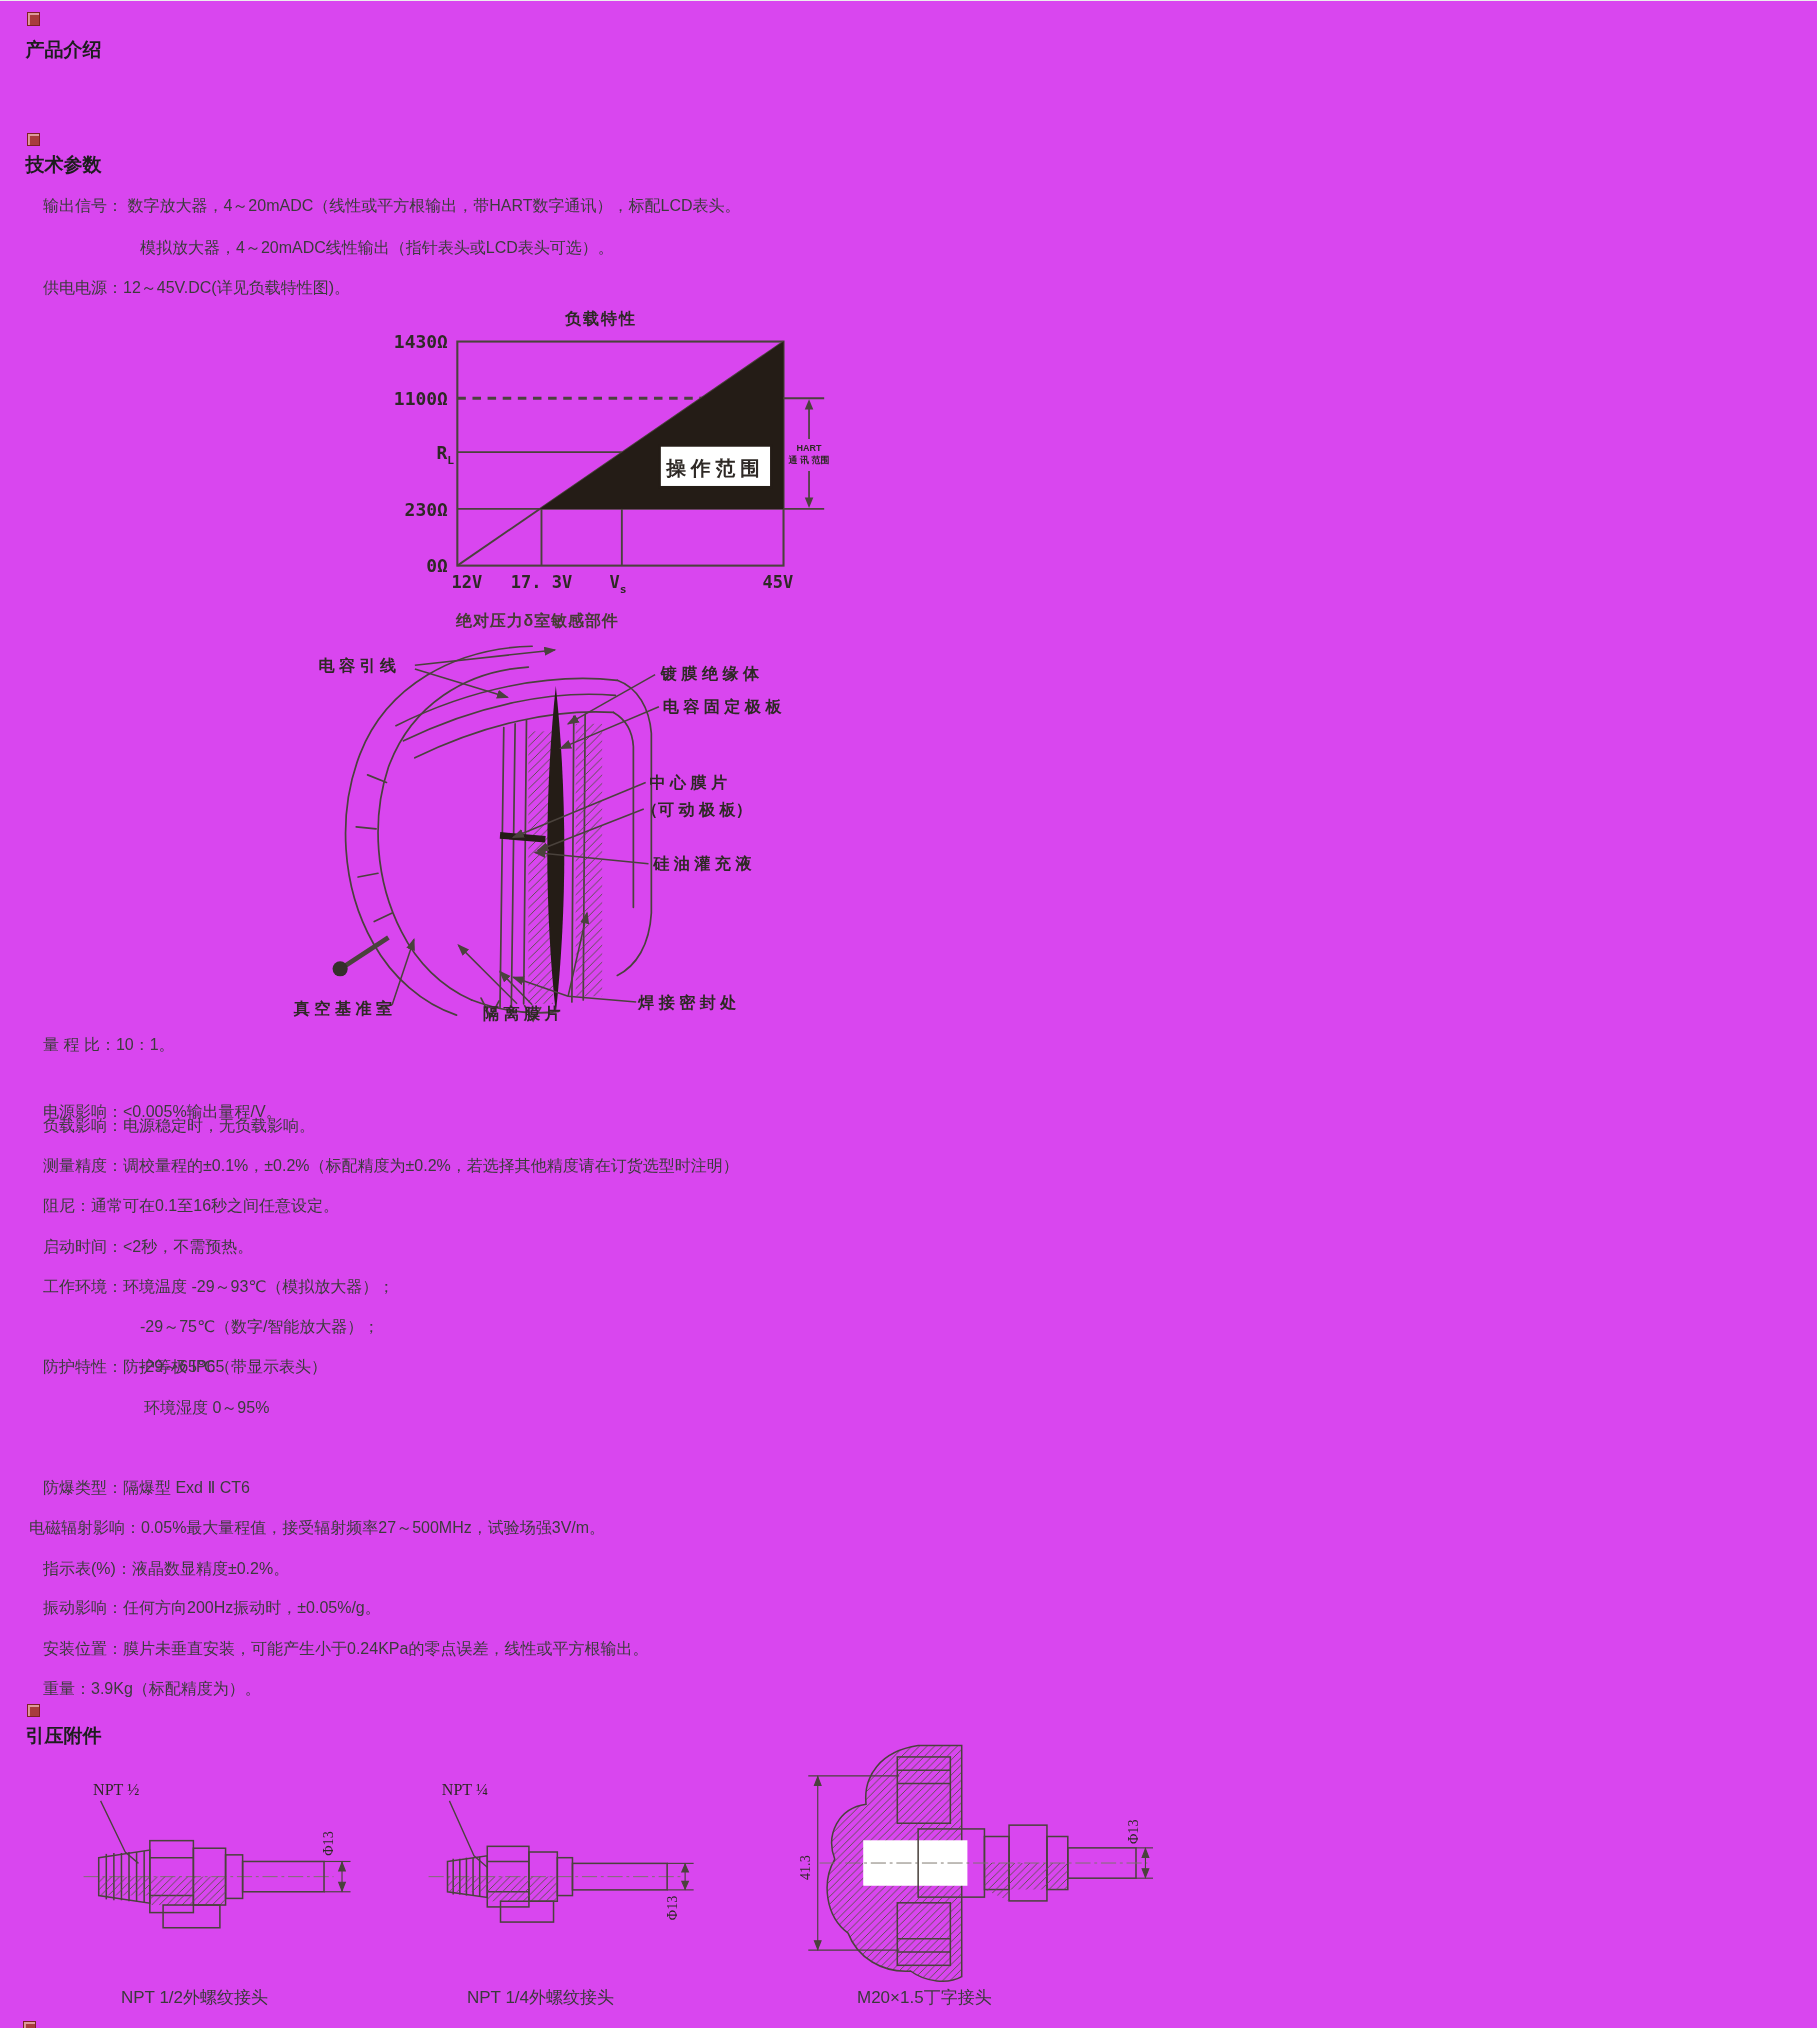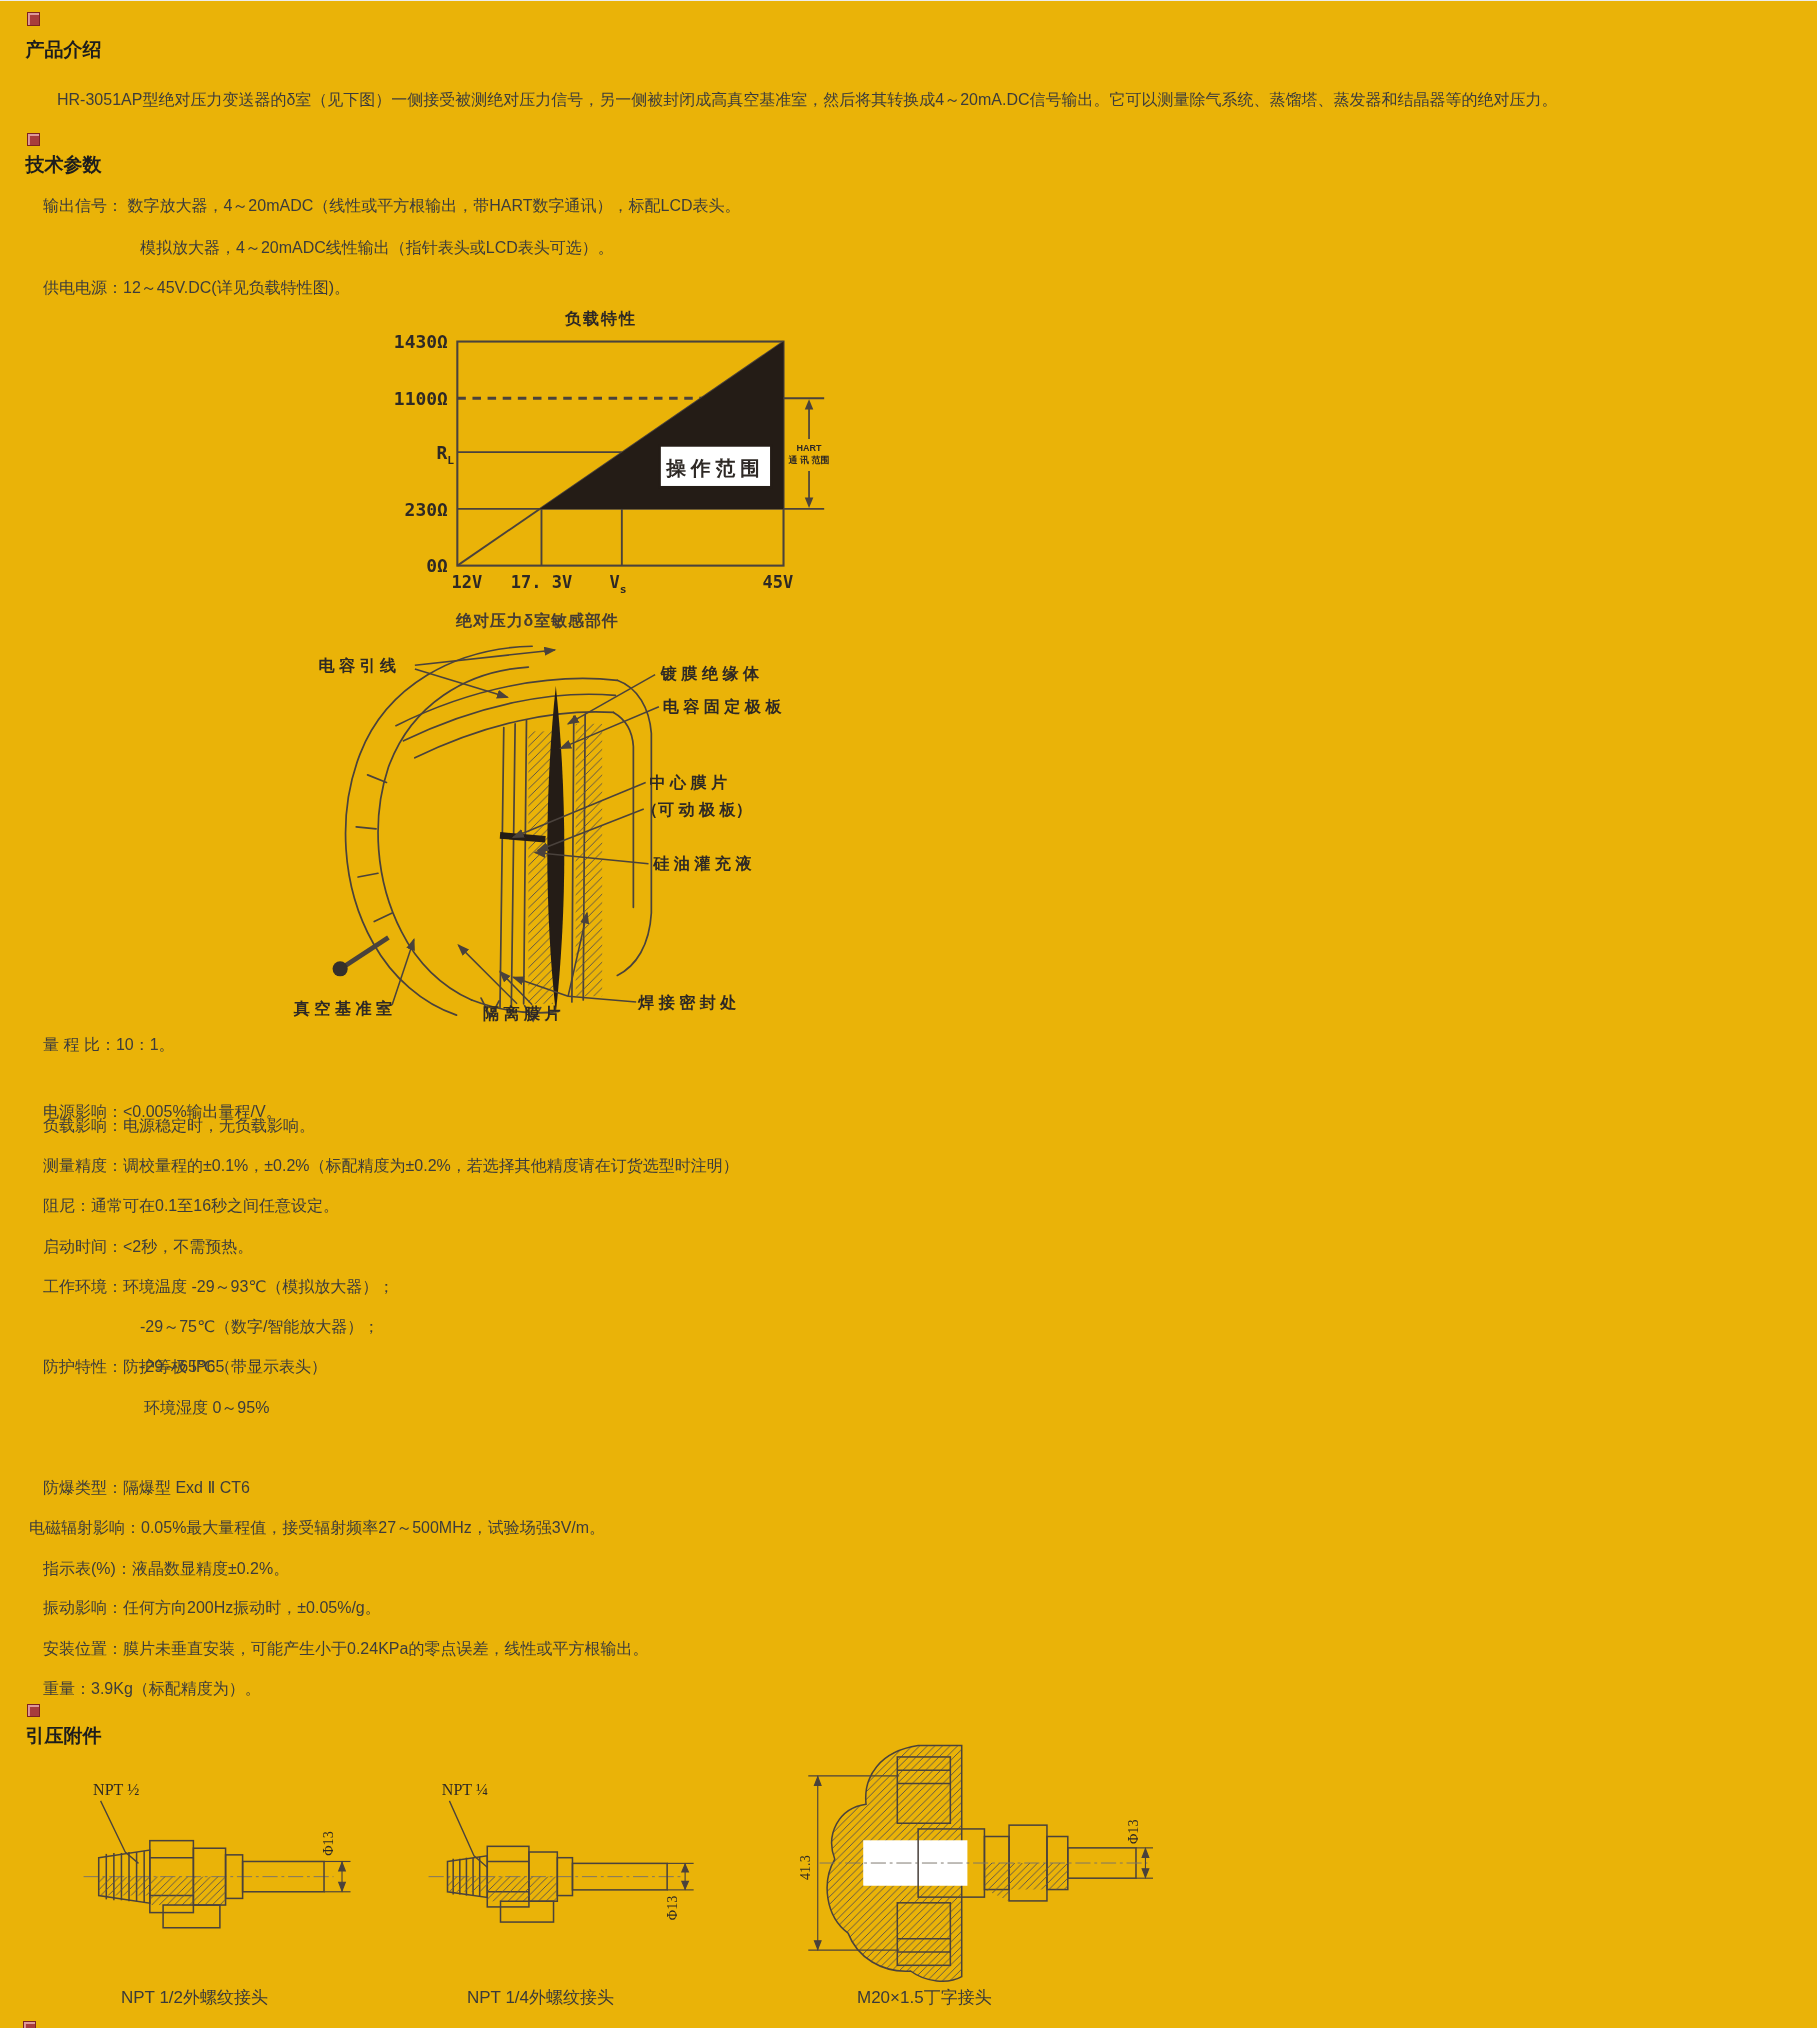--- a/index.html
+++ b/index.html
@@ -1,36 +1,35 @@
 <!DOCTYPE html>
 <html style="font-size:15px"><head>
 <meta charset="utf-8">
 <style>
   html,body{margin:0;padding:0;background:#fff;}
-  #page{position:relative;width:1817px;height:2028px;background:#eab308;overflow:hidden;
+  #page{position:relative;width:1817px;height:2028px;background:#d946ef;overflow:hidden;
         font-family:"Liberation Sans","DejaVu Sans",sans-serif;border-top:1.9px solid #ededed;}
   .abs{position:absolute;}
   .h1{font-size:19px;font-weight:bold;color:#1d1d1d;white-space:nowrap;}
   .txt{font-size:16px;color:#3c3c3c;white-space:nowrap;}
   .marker{width:11.4px;height:11.4px;background:#a83c3c;border:0.9px solid #7c2222;
           box-shadow:inset 1.9px 1.9px 0 #d99; }
   .cap{font-size:17px;color:#3a3a3a;white-space:nowrap;}
   .dcaption{font-size:16px;font-weight:bold;color:#453c34;letter-spacing:0.9px;white-space:nowrap;text-align:center;}
   svg .ln{stroke:#4a423c;fill:none;}
   svg text{fill:#2e2925;}
   .mono{font-family:"DejaVu Sans Mono","Liberation Mono",monospace;}
 </style>
 </head>
 <body>
 
 <div id="page">
 
   <div class="abs marker" style="left:26.5px;top:11.4px"></div>
   <div class="abs h1" style="left:25.6px;top:36px">产品介绍</div>
-  <div class="abs txt" style="left:57px;top:89px">HR-3051AP型绝对压力变送器的δ室（见下图）一侧接受被测绝对压力信号，另一侧被封闭成高真空基准室，然后将其转换成4～20mA.DC信号输出。它可以测量除气系统、蒸馏塔、蒸发器和结晶器等的绝对压力。</div>
 
   <div class="abs marker" style="left:26.5px;top:132px"></div>
   <div class="abs h1" style="left:25.6px;top:151px">技术参数</div>
   <div class="abs txt" style="left:43px;top:195px">输出信号： 数字放大器，4～20mADC（线性或平方根输出，带HART数字通讯），标配LCD表头。</div>
   <div class="abs txt" style="left:140px;top:237px">模拟放大器，4～20mADC线性输出（指针表头或LCD表头可选）。</div>
   <div class="abs txt" style="left:43px;top:277px">供电电源：12～45V.DC(详见负载特性图)。</div>
 
   <svg class="abs" style="left:355px;top:298px" width="511" height="312" viewBox="0 0 540 330">
     <text x="260" y="26" text-anchor="middle" font-size="17" font-weight="600" letter-spacing="2" fill="#463e36">负载特性</text>
 

